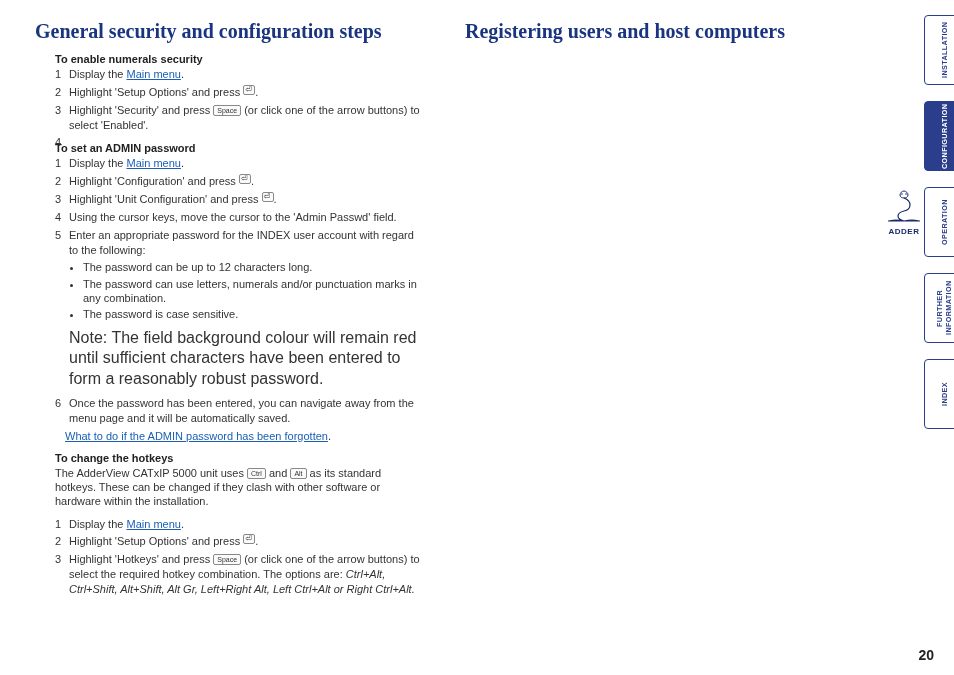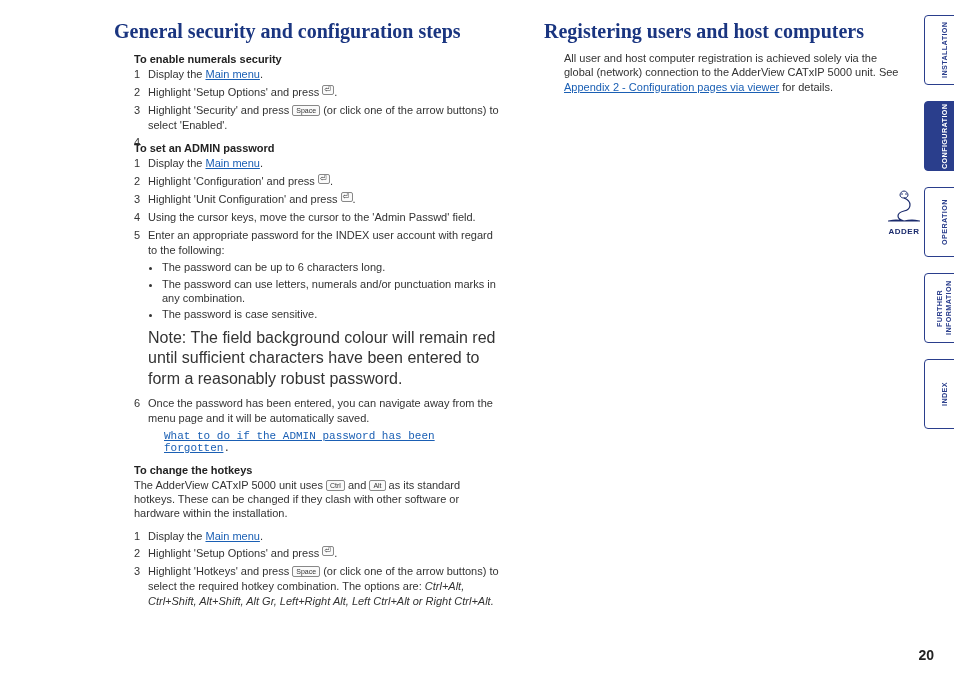--- a/index.html
+++ b/index.html
@@ -9,21 +9,20 @@
     color: #333;
     background: #fff;
     width: 954px;
     height: 675px;
     position: relative;
   }
   .page {
     display: flex;
     padding: 20px 20px 14px 35px;
     height: 100%;
-    justify-content: flex-end;
   }
   .col {
     flex: 1;
     padding-right: 30px;
     max-width: 420px;
   }
   .col.right {
     max-width: 400px;
     padding-left: 10px;
   }
@@ -195,48 +194,45 @@
 
     <div class="sub">To set an ADMIN password</div>
     <ol class="steps">
       <li><span class="num">1</span><span>Display the </span><span class="link">Main menu</span><span>.</span></li>
       <li><span class="num">2</span><span>Highlight 'Configuration' and press </span><span class="keycap enter"></span><span>.</span></li>
       <li><span class="num">3</span><span>Highlight 'Unit Configuration' and press </span><span class="keycap enter"></span><span>.</span></li>
       <li><span class="num">4</span><span>Using the cursor keys, move the cursor to the 'Admin Passwd' field.</span></li>
       <li><span class="num">5</span><span>Enter an appropriate password for the INDEX user account with regard to the following:</span></li>
     </ol>
     <ul class="bullets">
-      <li>The password can be up to 6 characters long.</li>
+      <li>The password can be up to 12 characters long.</li>
       <li>The password can use letters, numerals and/or punctuation marks in any combination.</li>
       <li>The password is case sensitive.</li>
     </ul>
     <div class="note">Note: The field background colour will remain red until sufficient characters have been entered to form a reasonably robust password.</div>
     <ol class="steps">
       <li><span class="num">6</span><span>Once the password has been entered, you can navigate away from the menu page and it will be automatically saved.</span></li>
     </ol>
-    <div style="margin-left:50px;margin-top:4px;font-family:Liberation Mono, monospace;">
+    <div style="margin-left:30px;margin-top:4px;">
       <span class="link">What to do if the ADMIN password has been forgotten</span><span>.</span>
     </div>
 
     <div class="sub">To change the hotkeys</div>
     <div class="body-text">
       <span>The AdderView CATxIP 5000 unit uses </span><span class="keycap">Ctrl</span><span> and </span><span class="keycap">Alt</span><span> as its standard hotkeys. These can be changed if they clash with other software or hardware within the installation.</span>
     </div>
     <ol class="steps" style="margin-top:8px;">
       <li><span class="num">1</span><span>Display the </span><span class="link">Main menu</span><span>.</span></li>
       <li><span class="num">2</span><span>Highlight 'Setup Options' and press </span><span class="keycap enter"></span><span>.</span></li>
       <li><span class="num">3</span><span>Highlight 'Hotkeys' and press </span><span class="keycap">Space</span><span> (or click one of the arrow buttons) to select the required hotkey combination. The options are: </span><span class="hotkey-opts">Ctrl+Alt, Ctrl+Shift, Alt+Shift, Alt Gr, Left+Right Alt, Left Ctrl+Alt or Right Ctrl+Alt.</span></li>
     </ol>
   </div>
 
   <div class="col right">
     <h1>Registering users and host computers</h1>
-    <div class="body-text">
-      <span>All user and host computer registration is achieved solely via the global (network) connection to the AdderView CATxIP 5000 unit. See </span><span class="link">Appendix 2 - Configuration pages via viewer</span><span> for details.</span>
-    </div>
   </div>
 
   <div class="sidebar">
     <div class="logo-wrap">
       <svg class="logo-snake" viewBox="0 0 40 34">
         <path d="M20 2 C22 2 24 4 24 6 C24 8 22 9 20 9 C18 9 16 8 16 6 C16 4 18 2 20 2 Z" fill="none" stroke="#1a2a6c" stroke-width="1"></path>
         <path d="M20 9 C28 12 28 20 20 22 C12 24 12 30 20 32 C30 30 34 32 36 32 L4 32 C6 32 10 30 20 32" fill="none" stroke="#1a2a6c" stroke-width="1.2"></path>
         <circle cx="18" cy="5" r="0.8" fill="#1a2a6c"></circle>
         <circle cx="22" cy="5" r="0.8" fill="#1a2a6c"></circle>
       </svg>

